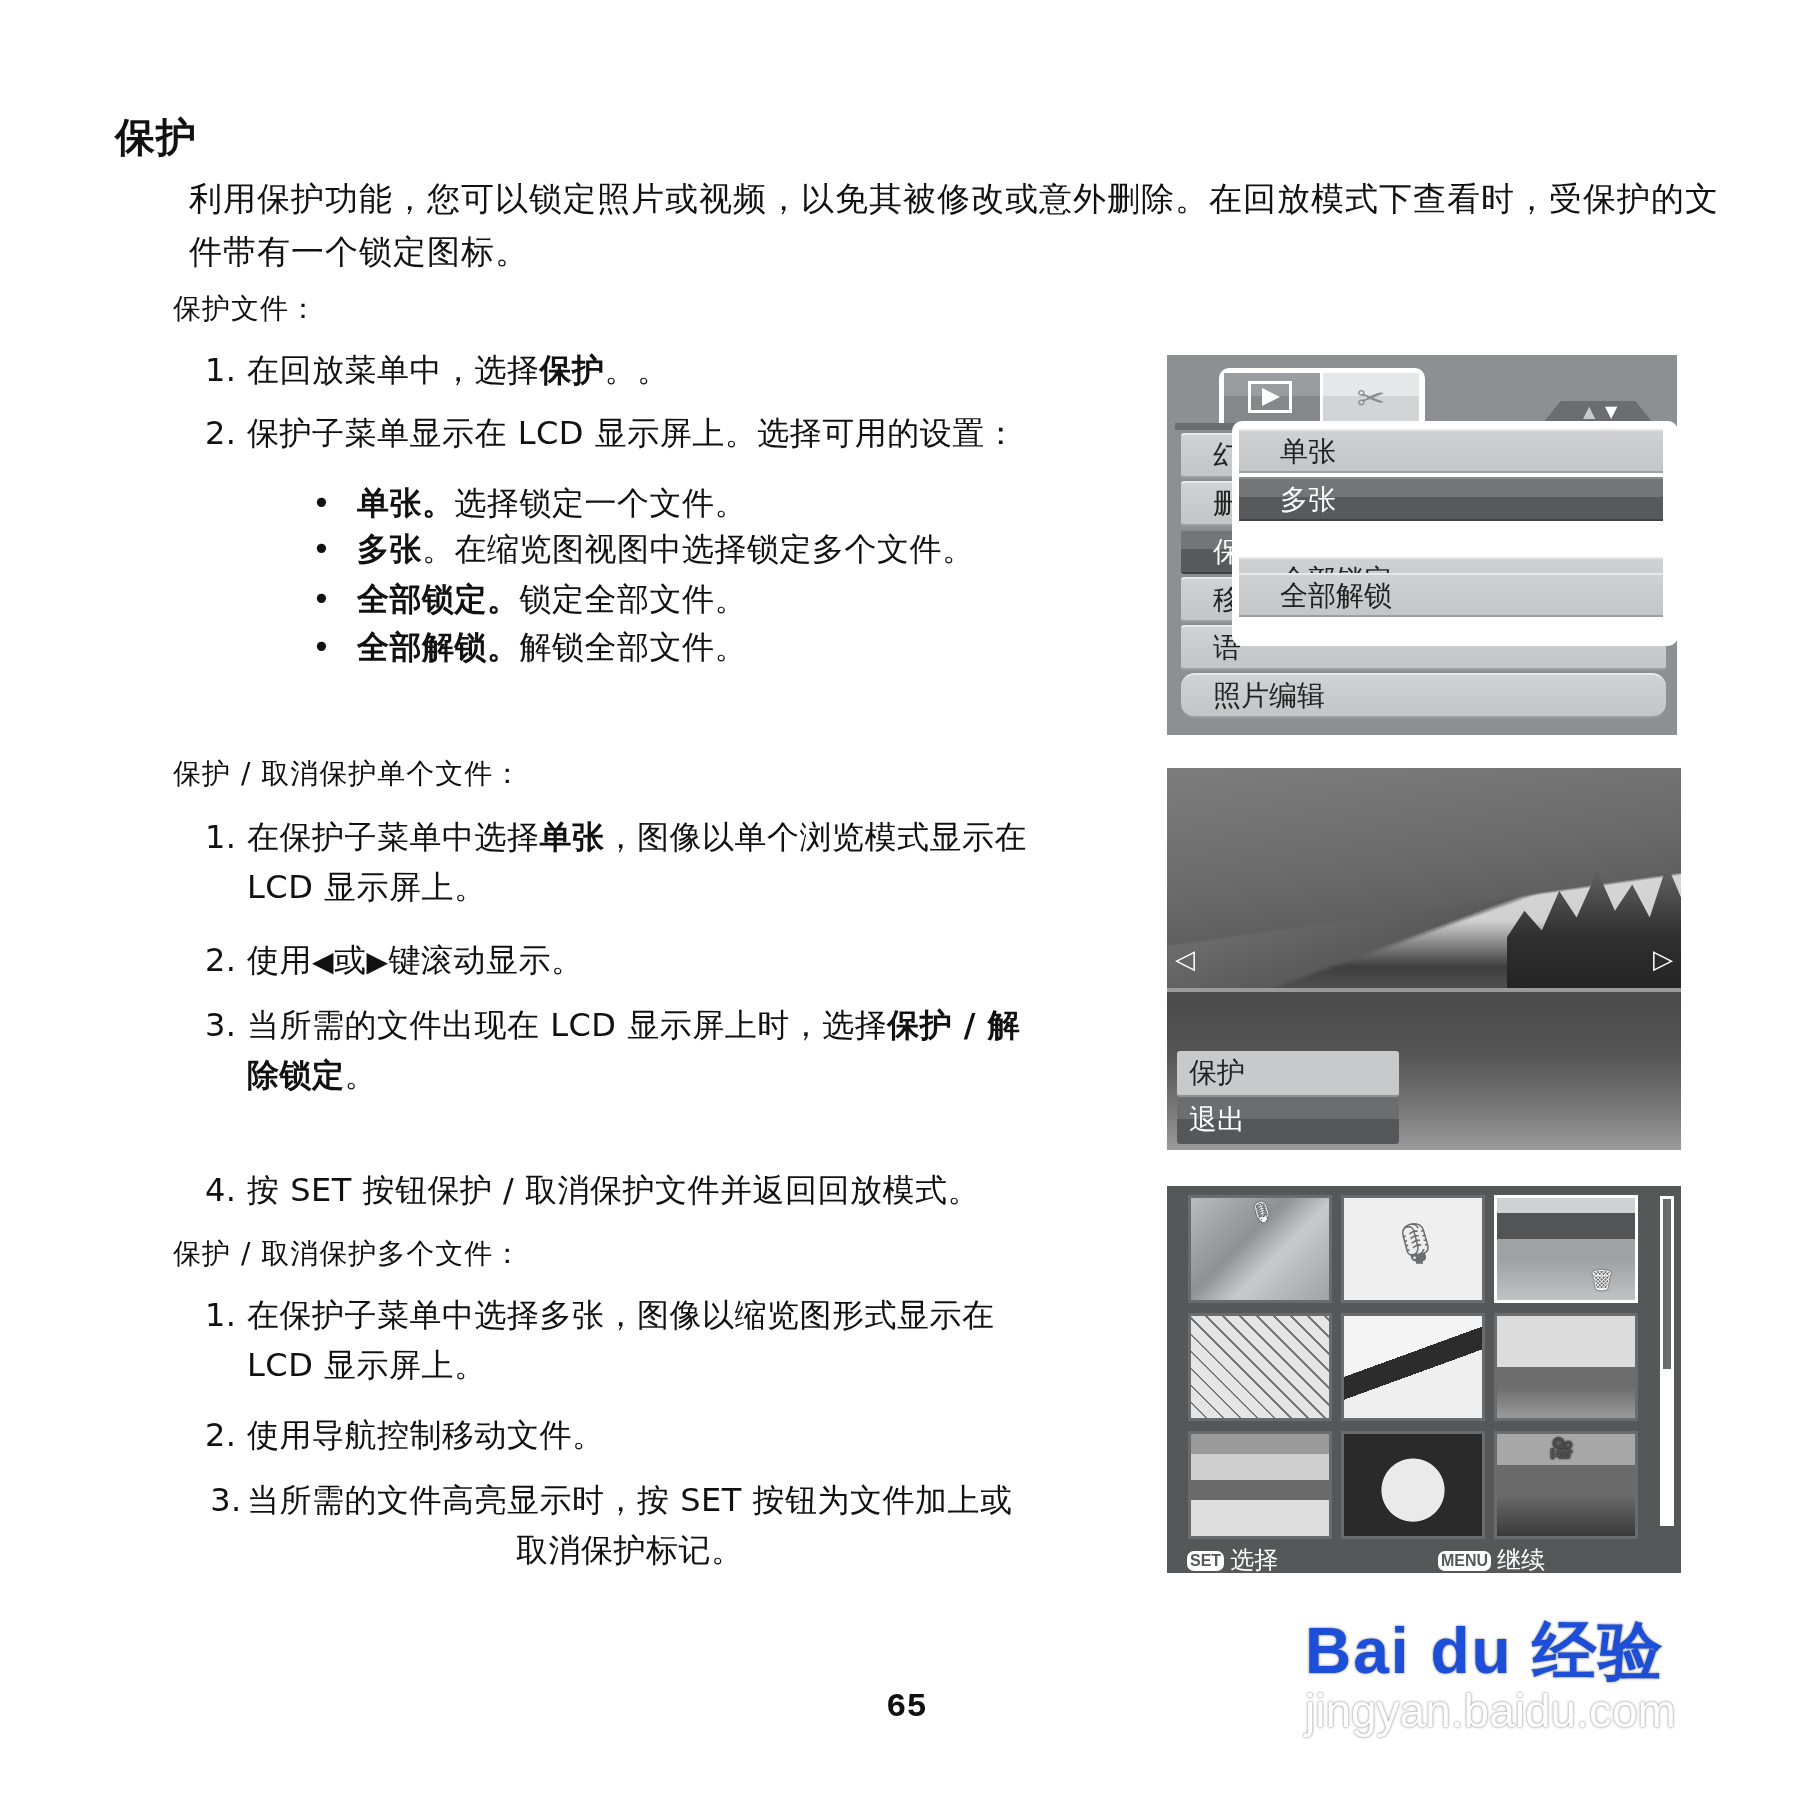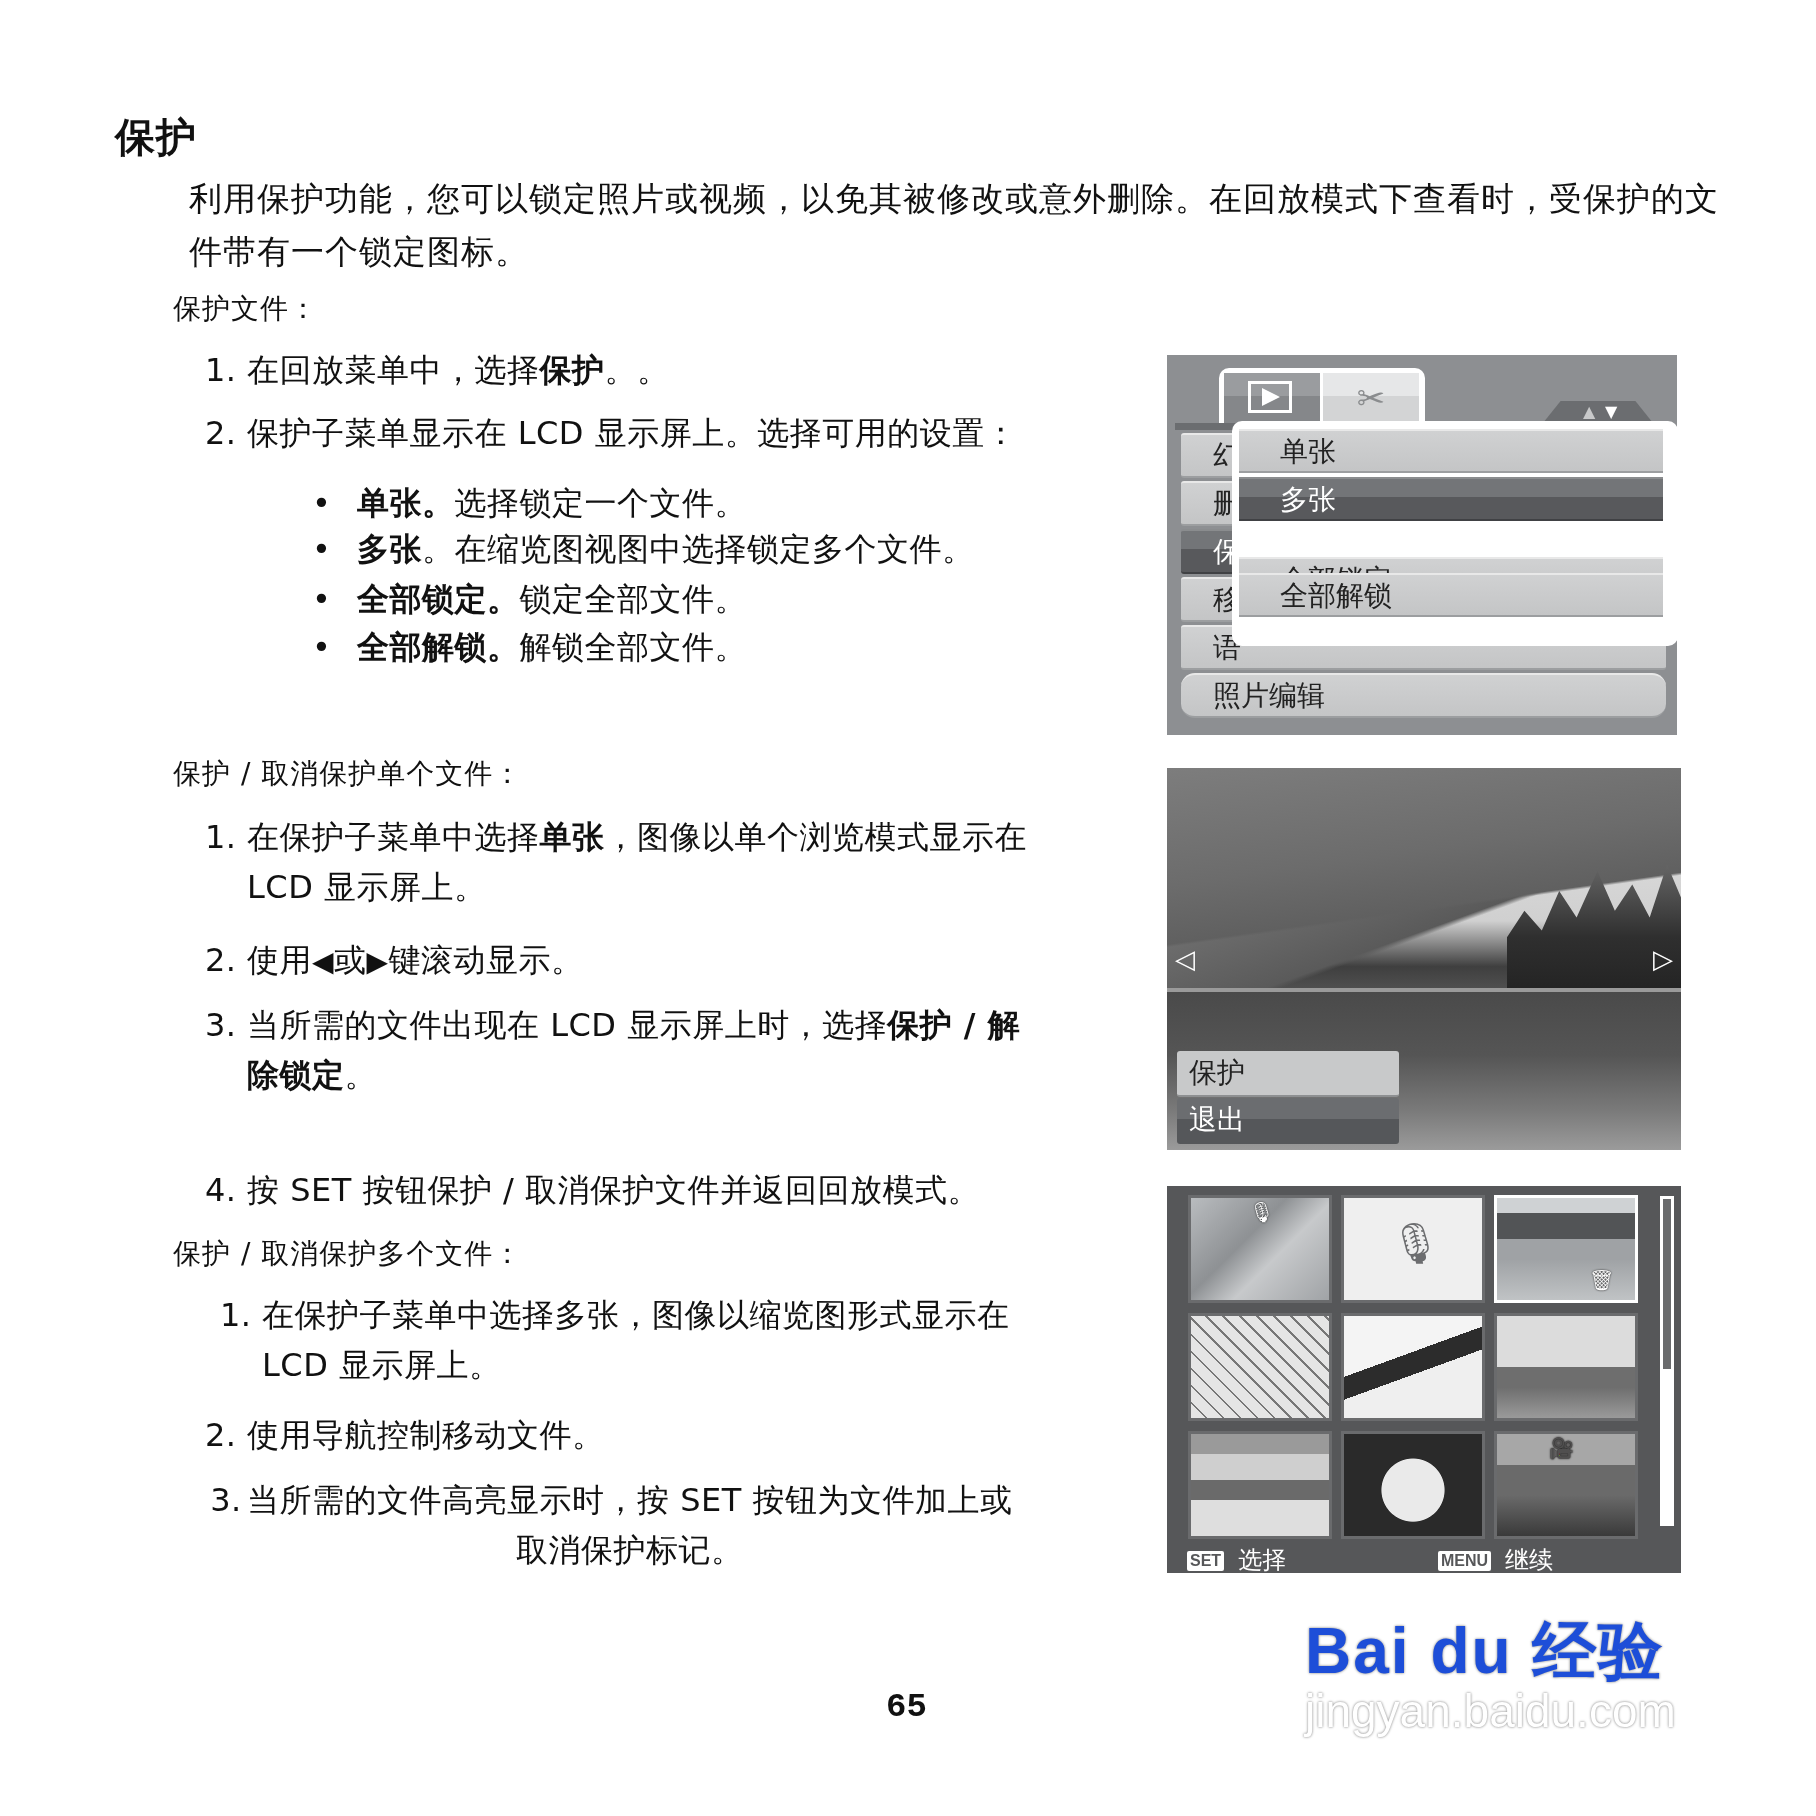--- a/index.html
+++ b/index.html
@@ -49,21 +49,21 @@
   .opt.b { top:330px; background:linear-gradient(#6b6d70 0 45%, #55575a 45% 100%); color:#fff; }
 
   
   .scr3 { left:1167px; top:1186px; width:514px; height:387px; background:#565759; }
   .th { width:144px; height:108px; border:3px solid #6a6b6d; box-sizing:border-box; overflow:hidden; }
   .th.hl { border-color:#fff; }
   .th .ic { position:absolute; color:#fff; font-size:20px; text-shadow:0 0 2px #000; }
   .scroll { left:493px; top:10px; width:14px; height:330px; border:3px solid #fff; box-sizing:border-box; background:#fff; }
   .scroll .thumb { position:absolute; left:0; top:0; width:8px; height:170px; background:#6a6b6d; }
   .foot { top:358px; font-size:24px; color:#fff; }
-  .badge { display:inline-block; background:#fff; color:#565759; font-weight:bold; font-size:16px; padding:1px 3px; border-radius:2px; vertical-align:middle; margin-right:14px; font-family:"Liberation Sans",sans-serif; }
+  .badge { display:inline-block; background:#fff; color:#565759; font-weight:bold; font-size:16px; padding:1px 3px; border-radius:7px; vertical-align:middle; margin-right:6px; font-family:"Liberation Sans",sans-serif; }
 
   .pagenum { left:886px; top:1688px; font-size:34px; font-weight:bold; font-family:Liberation Mono, monospace; }
   .wm1 { left:1305px; top:1608px; font-size:64px; font-weight:bold; color:#1d4ed8; text-shadow:0 0 3px #9d9d9d, 0 0 2px #bbb; font-family:"Liberation Sans",sans-serif; letter-spacing:2px; }
   .wm2 { left:1305px; top:1684px; font-size:46px; color:#fff; text-shadow:0 0 3px #9d9d9d, 0 0 2px #bbb; font-family:"Liberation Sans",sans-serif; }
 </style>
 </head>
 <body>
 
 <div class="abs h1">保护</div>
 <div class="abs para">利用保护功能，您可以锁定照片或视频，以免其被修改或意外删除。在回放模式下查看时，受保护的文件带有一个锁定图标。</div>
@@ -90,21 +90,21 @@
   <span class="num">2.</span><span>使用</span><span class="tri">◀</span><span>或</span><span class="tri">▶</span><span>键滚动显示。</span>
 </div>
 <div class="abs step" style="left:205px;top:1000px;">
   <span class="num">3.</span><span class="cont"><span>当所需的文件出现在 LCD 显示屏上时，选择</span><b>保护 / 解</b><br><b>除锁定</b><span>。</span></span>
 </div>
 <div class="abs step" style="left:205px;top:1165px;">
   <span class="num">4.</span><span>按 SET 按钮保护 / 取消保护文件并返回回放模式。</span>
 </div>
 
 <div class="abs sub" style="left:173px;top:1235px;">保护 / 取消保护多个文件：</div>
-<div class="abs step" style="left:220px;top:1290px;">
+<div class="abs step" style="left:205px;top:1290px;">
   <span class="num">1.</span><span class="cont"><span>在保护子菜单中选择多张，图像以缩览图形式显示在</span><br><span>LCD 显示屏上。</span></span>
 </div>
 <div class="abs step" style="left:205px;top:1410px;">
   <span class="num">2.</span><span>使用导航控制移动文件。</span>
 </div>
 <div class="abs step" style="left:205px;top:1475px;text-align:center;">
   <span class="num">3.</span><span class="cont"><span>当所需的文件高亮显示时，按 SET 按钮为文件加上或</span><br><span>取消保护标记。</span></span>
 </div>
 
 <div class="abs scr1">

